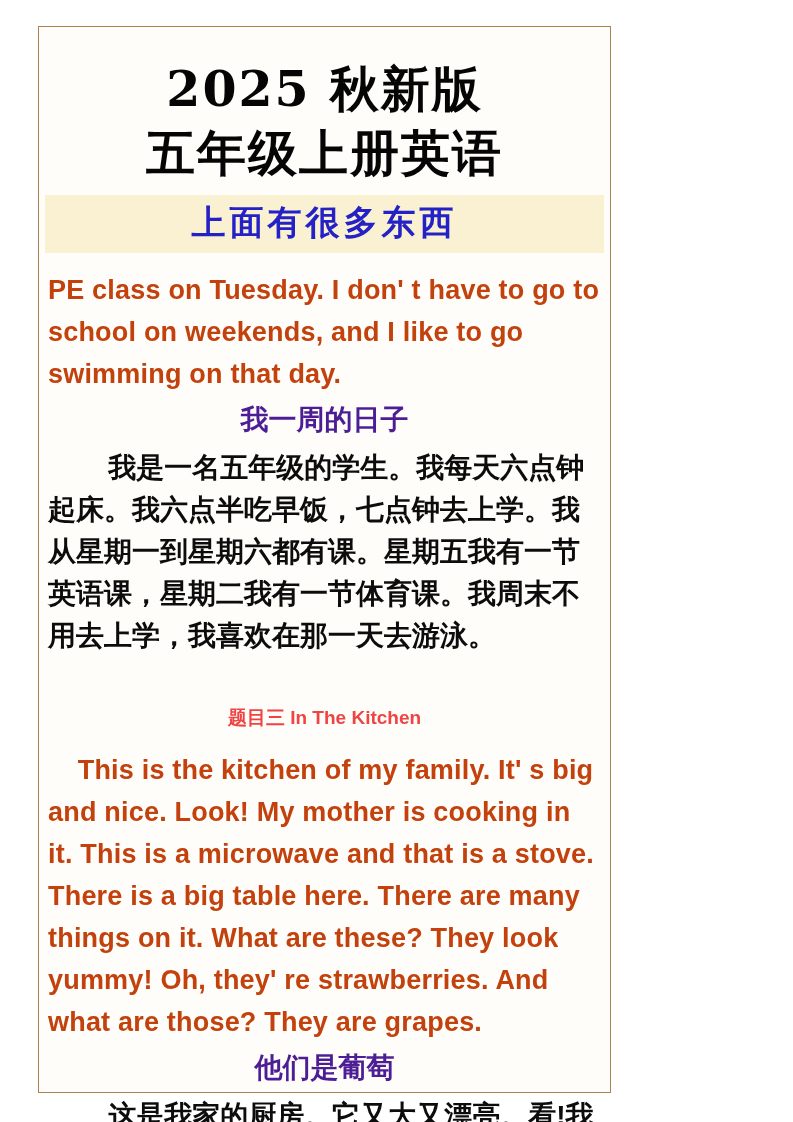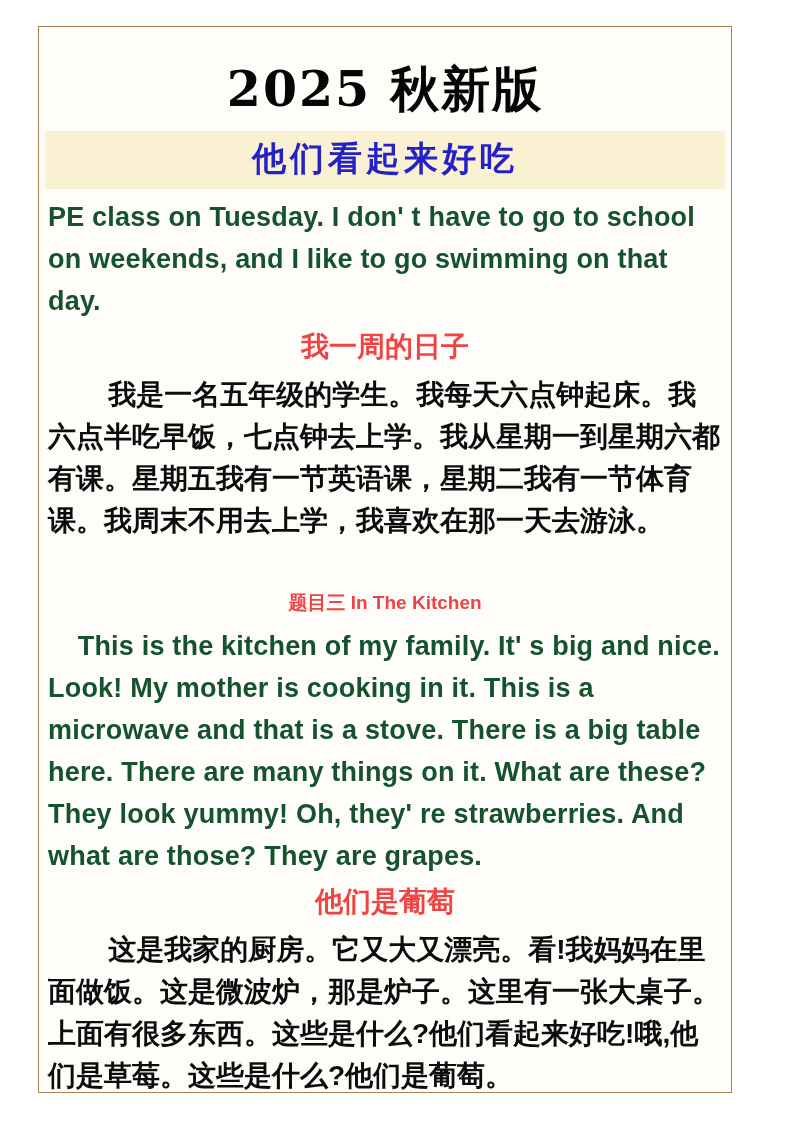--- a/index.html
+++ b/index.html
@@ -6,21 +6,21 @@
   body {
     width: 793px; height: 1122px;
     background: #ffffff;
     position: relative;
     font-family: "Liberation Sans", sans-serif;
     overflow: hidden;
   }
   .sheet {
     position: absolute;
     left: 38px; top: 26px;
-    width: 694px; height: 1067px;
+    width: 573px; height: 1067px;
     border: 1px solid #a9824f;
     box-sizing: border-box;
     background: #fffdf9;
     display: flex;
     flex-direction: column;
     padding: 0 9px;
   }
   .doc-title {
     text-align: center;
     font-family: "DejaVu Serif", "Liberation Serif", serif;
@@ -38,35 +38,35 @@
     padding: 5px 0 7px 0;
   }
   .banner-text {
     font-family: "DejaVu Serif", "Liberation Serif", serif;
     font-weight: 900;
     font-size: 34px;
     color: #2422c6;
     letter-spacing: 4px;
   }
   .en-para {
-    margin: 7px 0 0 0;
+    margin: 16px 0 0 0;
     font-size: 27px;
     font-weight: bold;
     line-height: 42px;
-    color: #14532d;
+    color: #c2410c;
     letter-spacing: 0.2px;
   }
   .en-para.indent { text-indent: 1.1em; }
   .cn-heading {
     text-align: center;
     font-size: 28px;
     font-weight: bold;
     margin: 6px 0 2px 0;
   }
-  .cn-heading.blue { color: #ef4444; }
+  .cn-heading.blue { color: #4c1d95; }
   .topic-heading {
     text-align: center;
     font-size: 19px;
     font-weight: bold;
     color: #ef4444;
     margin: 48px 0 2px 0;
   }
   .cn-para {
     margin: 6px 0 0 0;
     font-size: 28px;
@@ -79,24 +79,25 @@
     text-decoration-color: #0c0c0c;
   }
 </style>
 </head>
 <body>
 
 <div class="sheet">
 
   <div class="doc-title">
     <div>2025 秋新版</div>
+    <div>五年级上册英语</div>
   </div>
 
   <div class="banner">
-    <span class="banner-text">他们看起来好吃</span>
+    <span class="banner-text">上面有很多东西</span>
   </div>
 
   <p class="en-para">PE class on Tuesday. I don' t have to go to school on weekends, and I like to go swimming on that day.</p>
 
   <div class="cn-heading blue">我一周的日子</div>
 
   <p class="cn-para">我是一名五年级的学生。我每天六点钟起床。我六点半吃早饭，七点钟去上学。我从星期一到星期六都有课。星期五我有一节英语课，星期二我有一节体育课。我周末不用去上学，我喜欢在那一天去游泳。</p>
 
   <div class="topic-heading">题目三 In The Kitchen</div>
 

